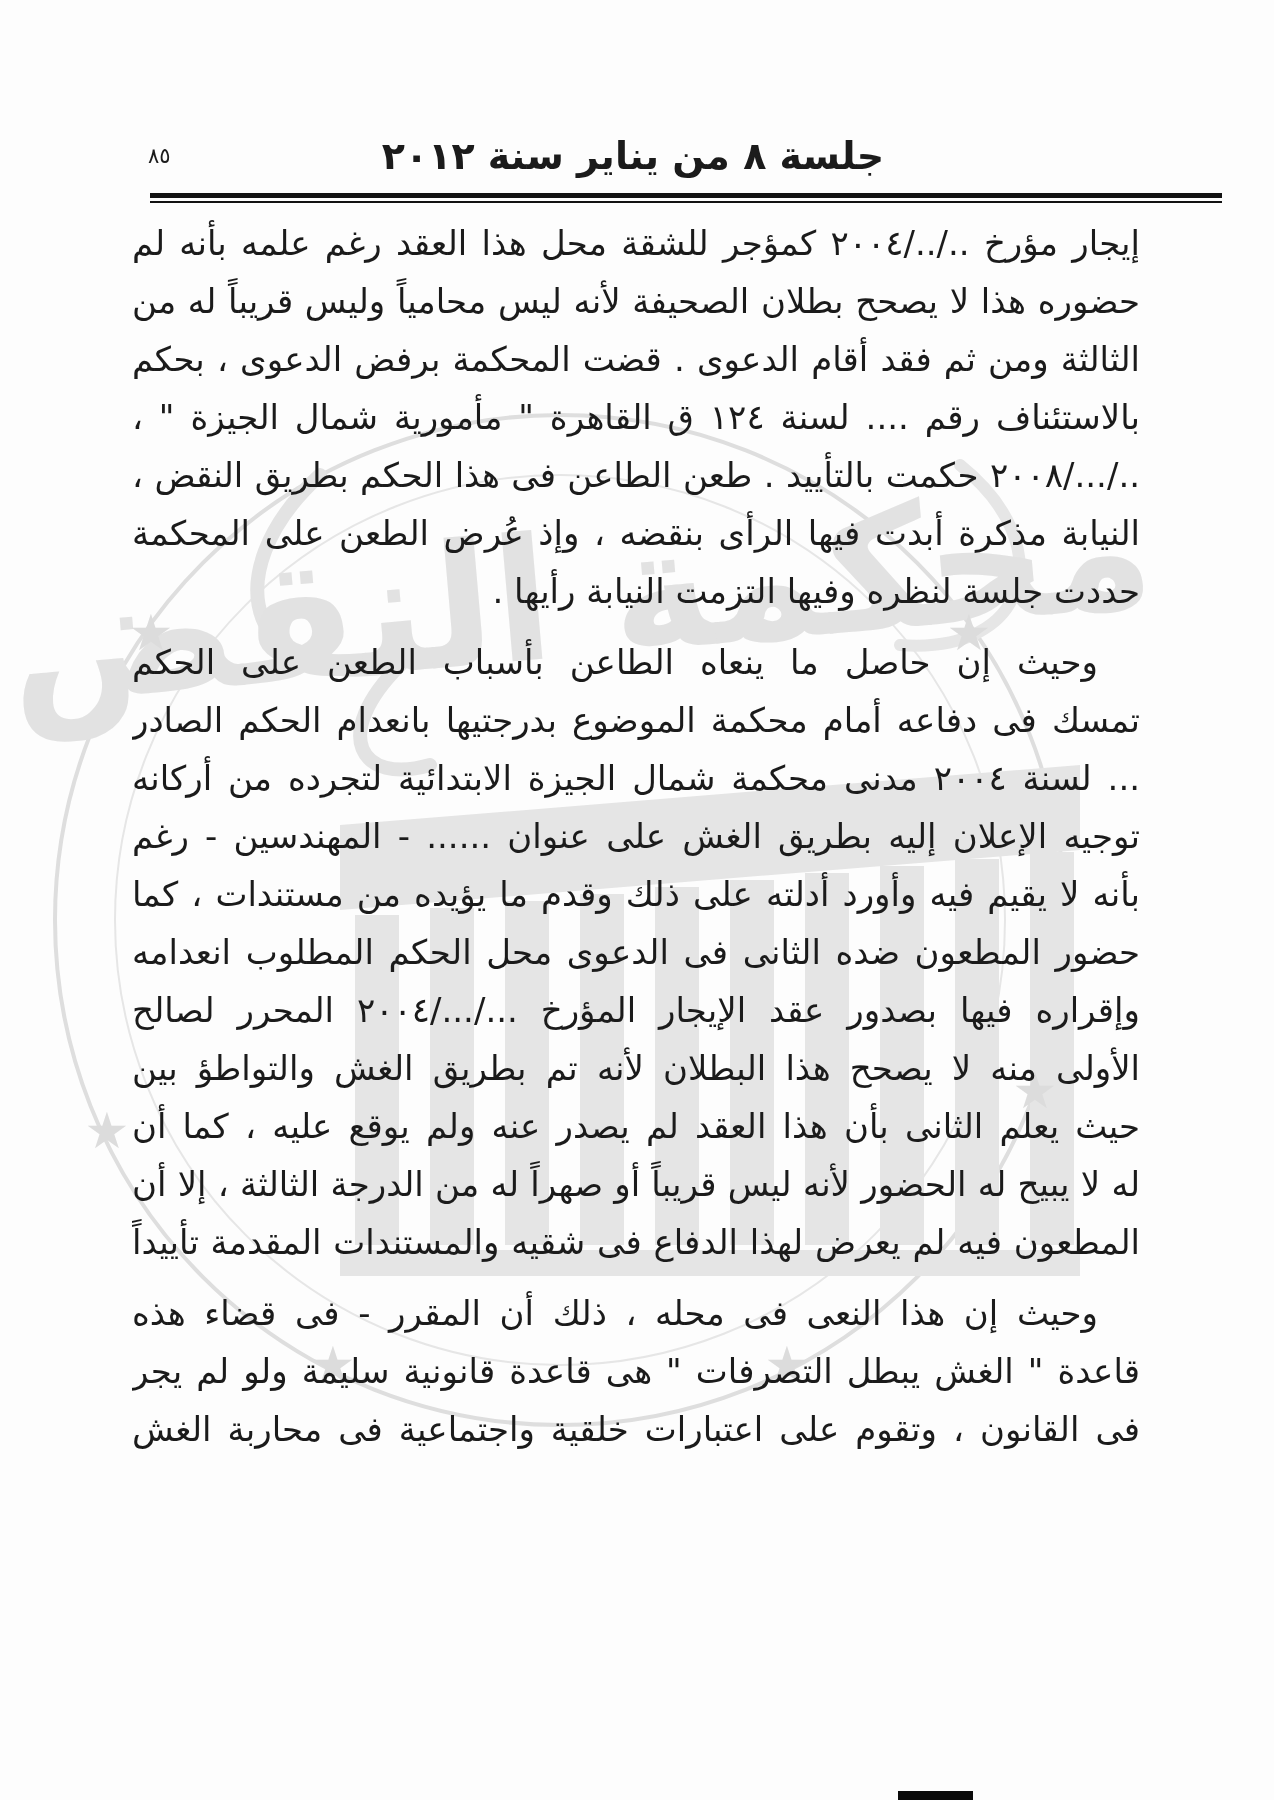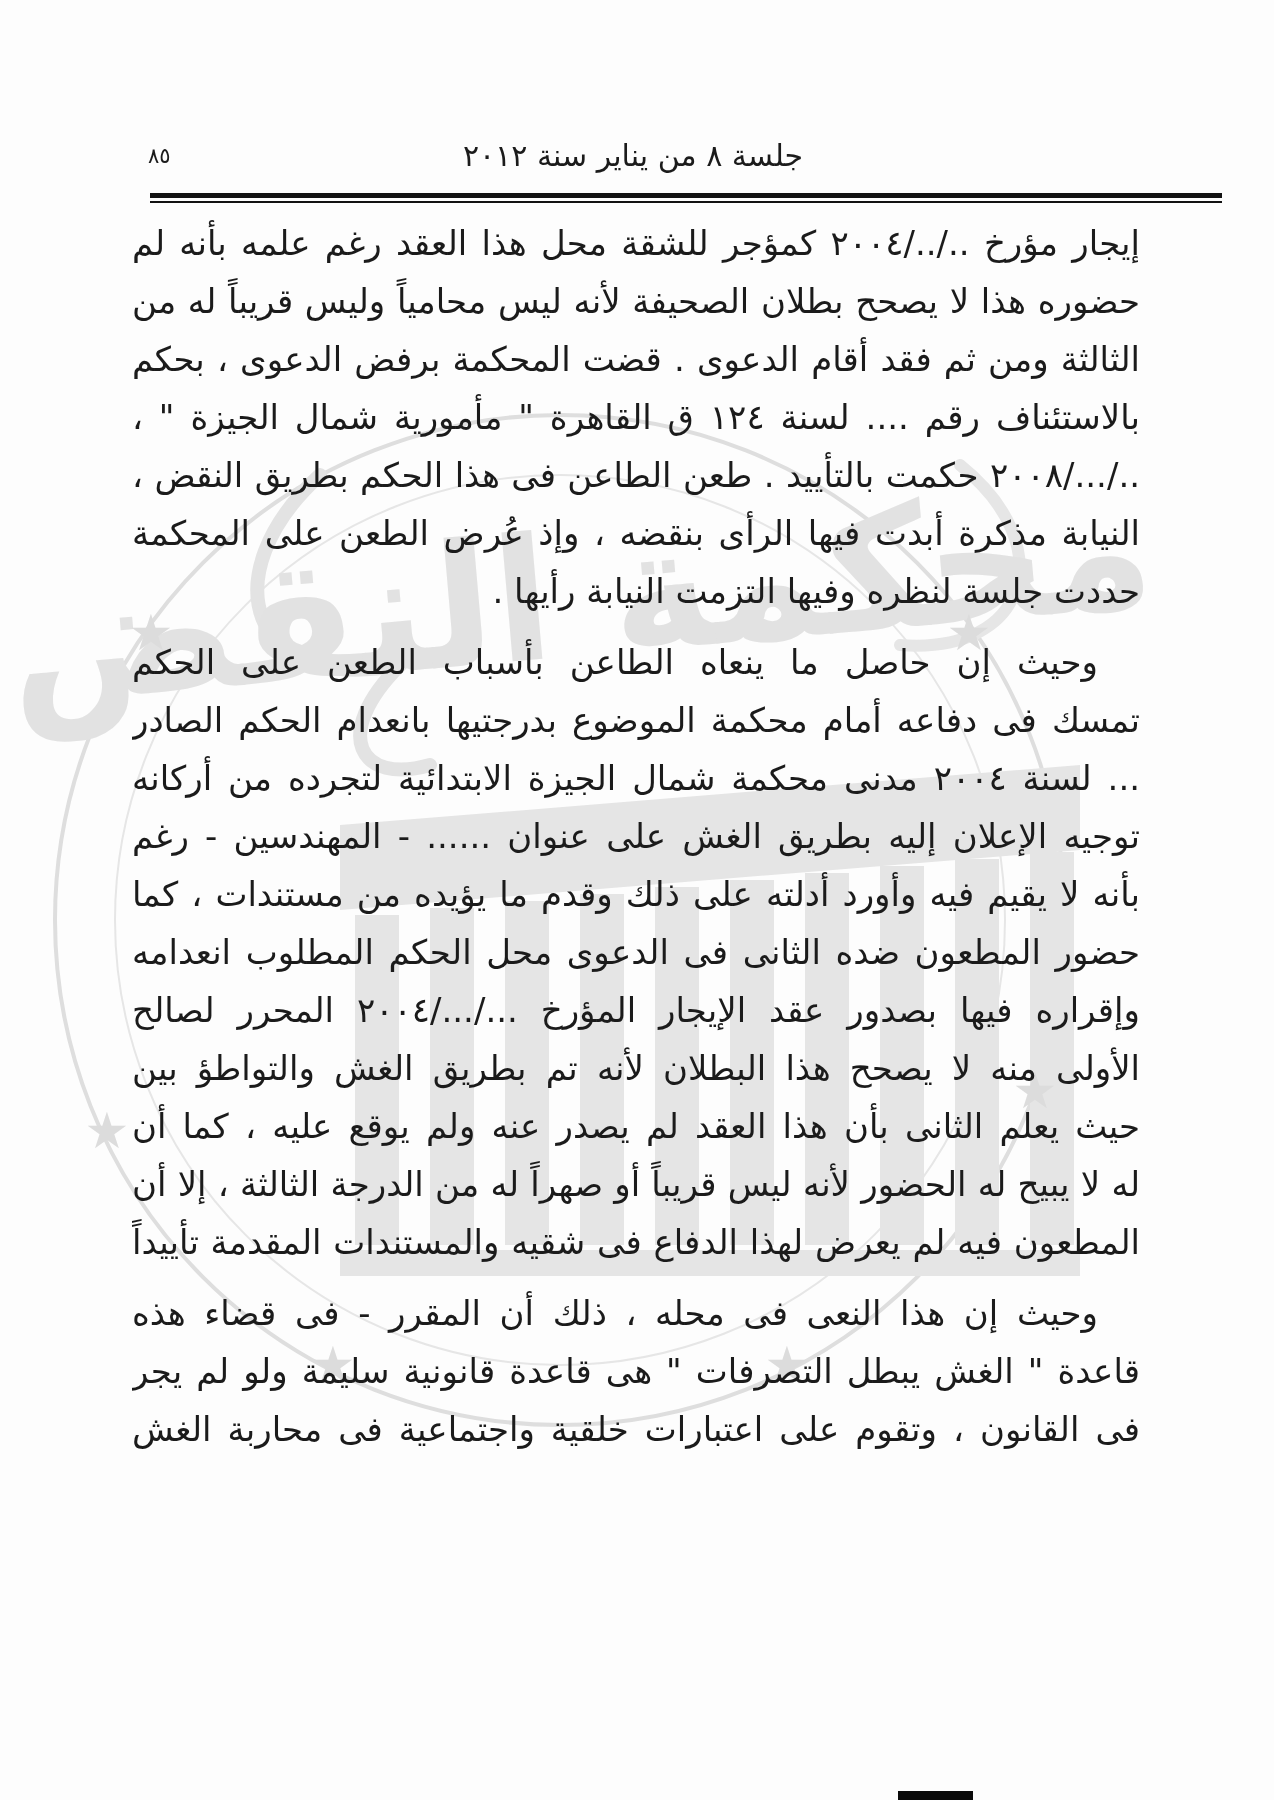--- a/index.html
+++ b/index.html
@@ -9,22 +9,23 @@
     margin:0 auto;
     background:#fdfdfd;
     overflow:hidden;
     font-family:"DejaVu Sans",sans-serif;
     color:#1b1b1b;
   }
   
   .header-title{
     position:absolute;top:132px;left:0;right:8px;
     text-align:center;
-    font-size:30px;line-height:48px;
+    font-size:38px;line-height:48px;
     direction:rtl;
+    font-weight:bold;
   }
   .page-number{
     position:absolute;top:132px;left:148px;
     font-size:21px;line-height:48px;
   }
   .header-rule{
     position:absolute;top:193px;left:150px;right:52px;
     height:3px;
     border-top:5px solid #121212;
     border-bottom:2px solid #121212;

